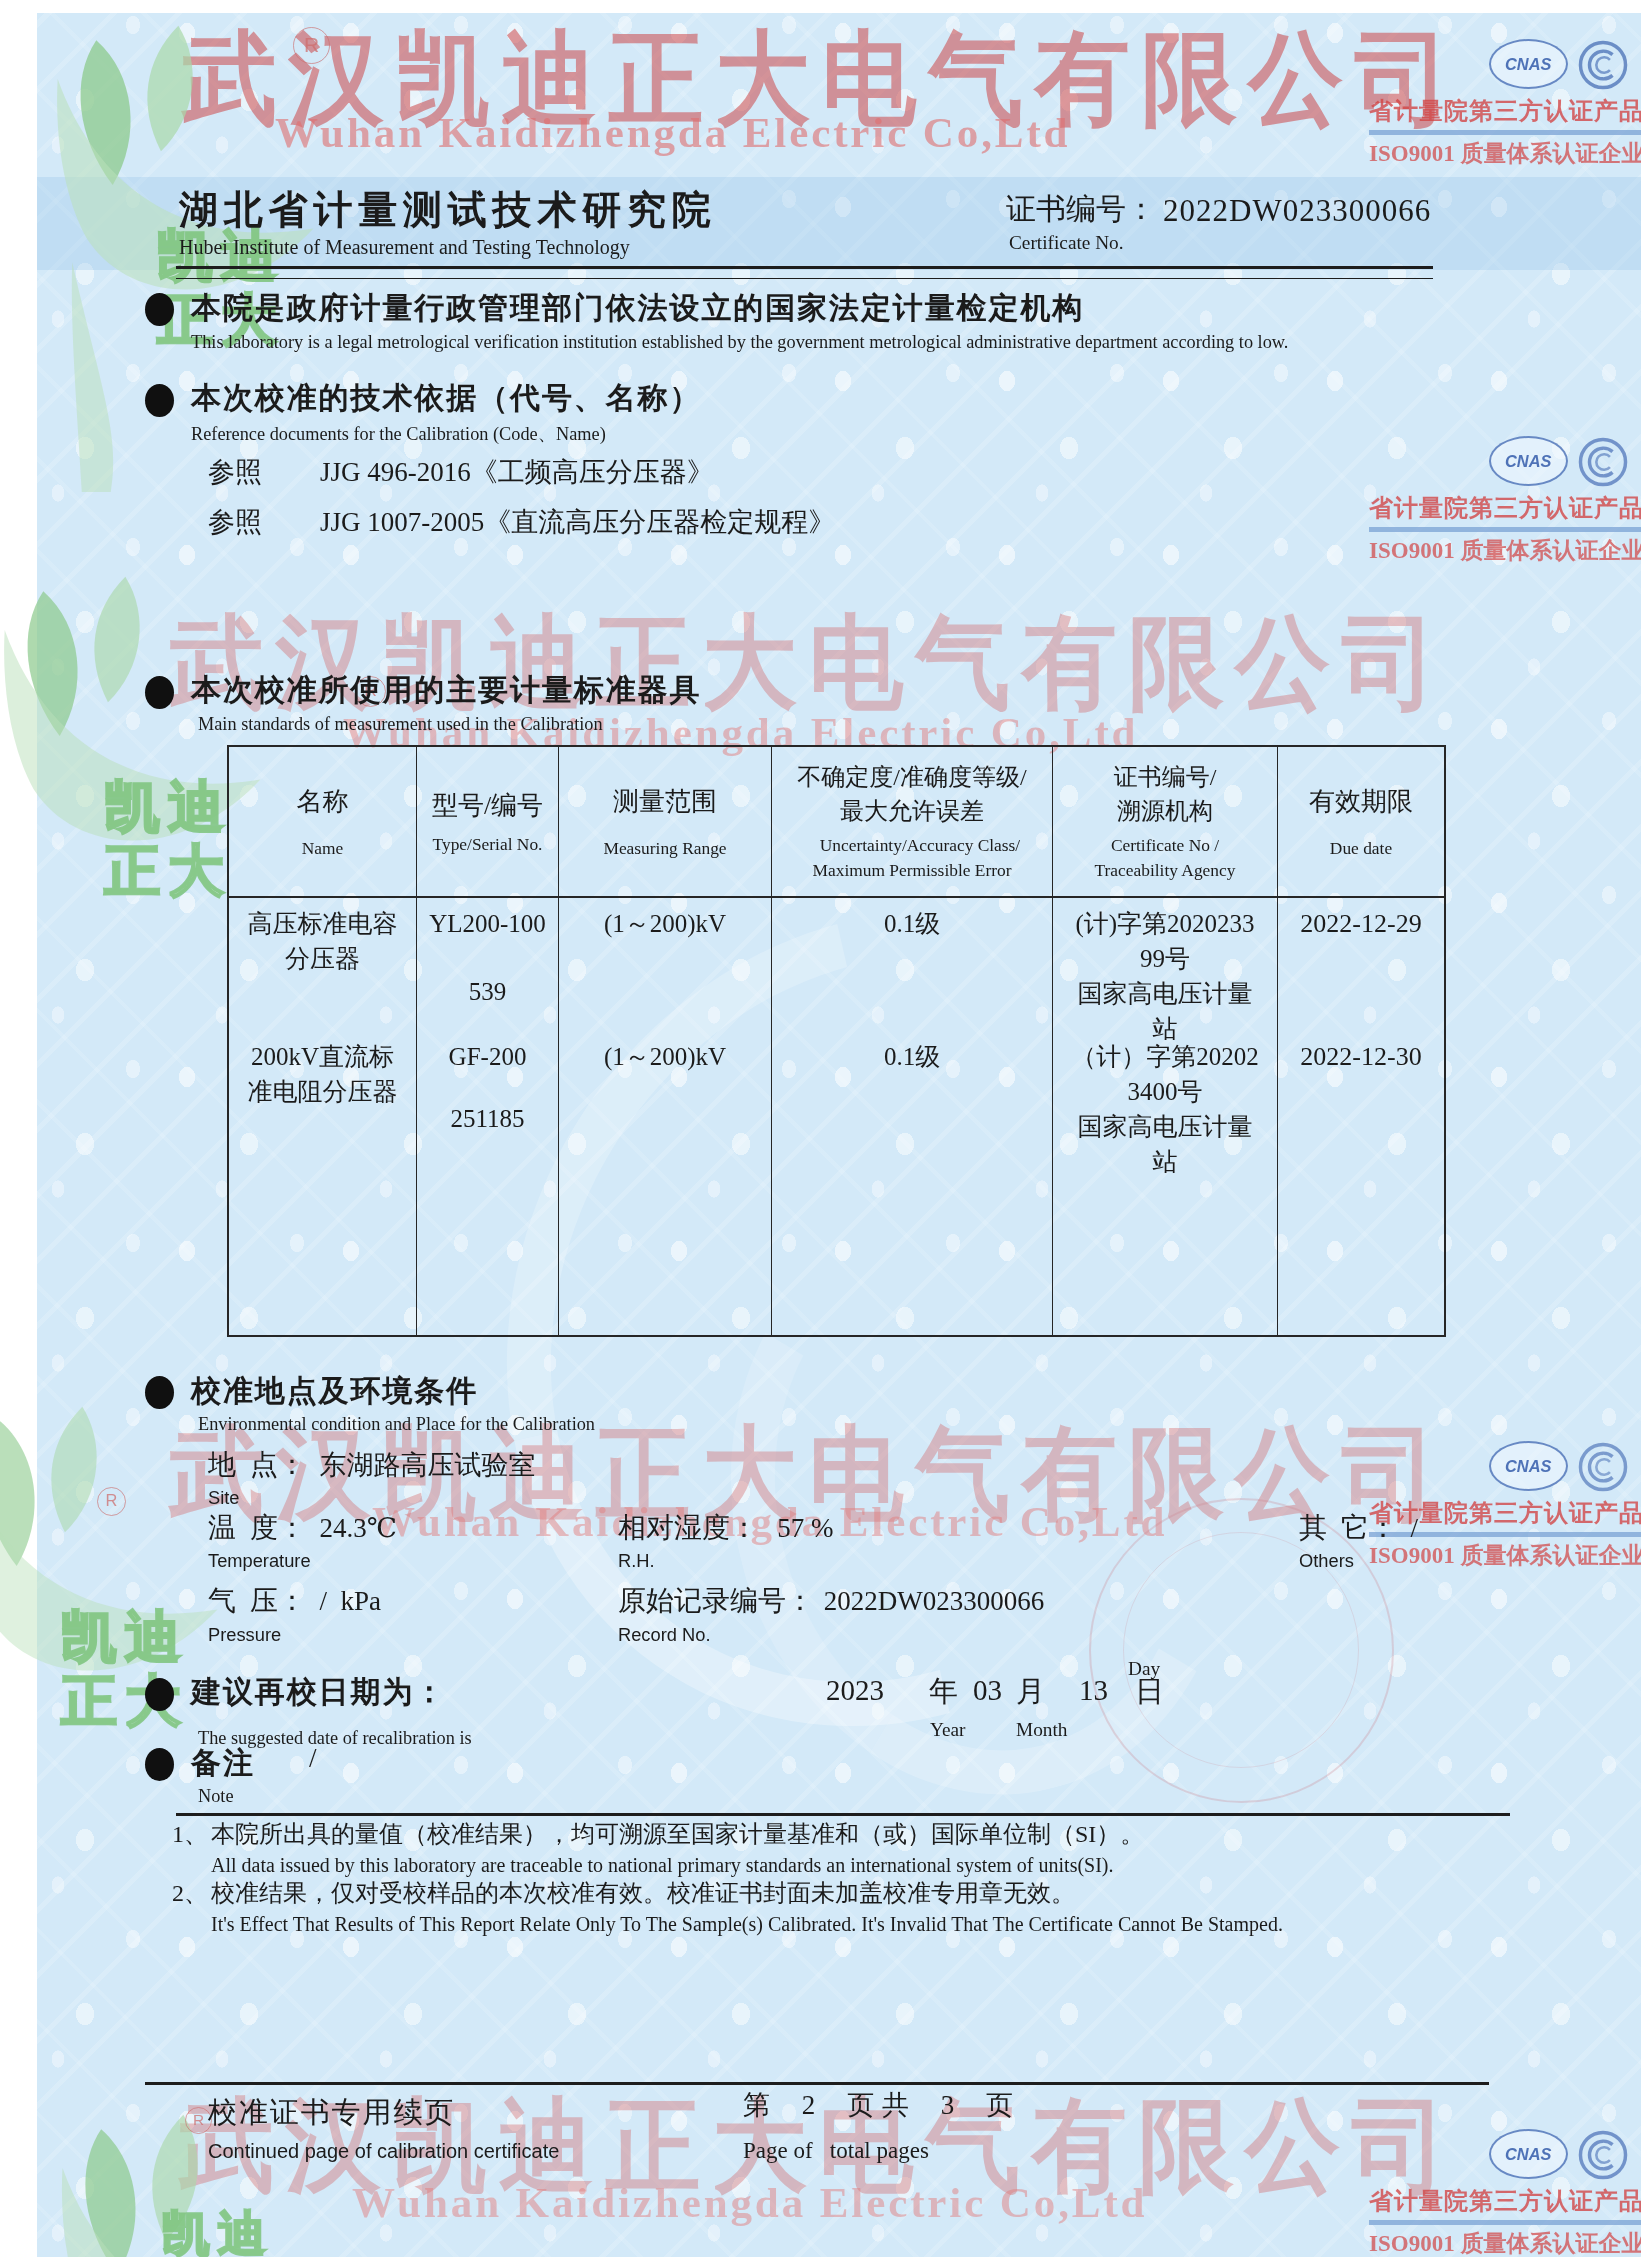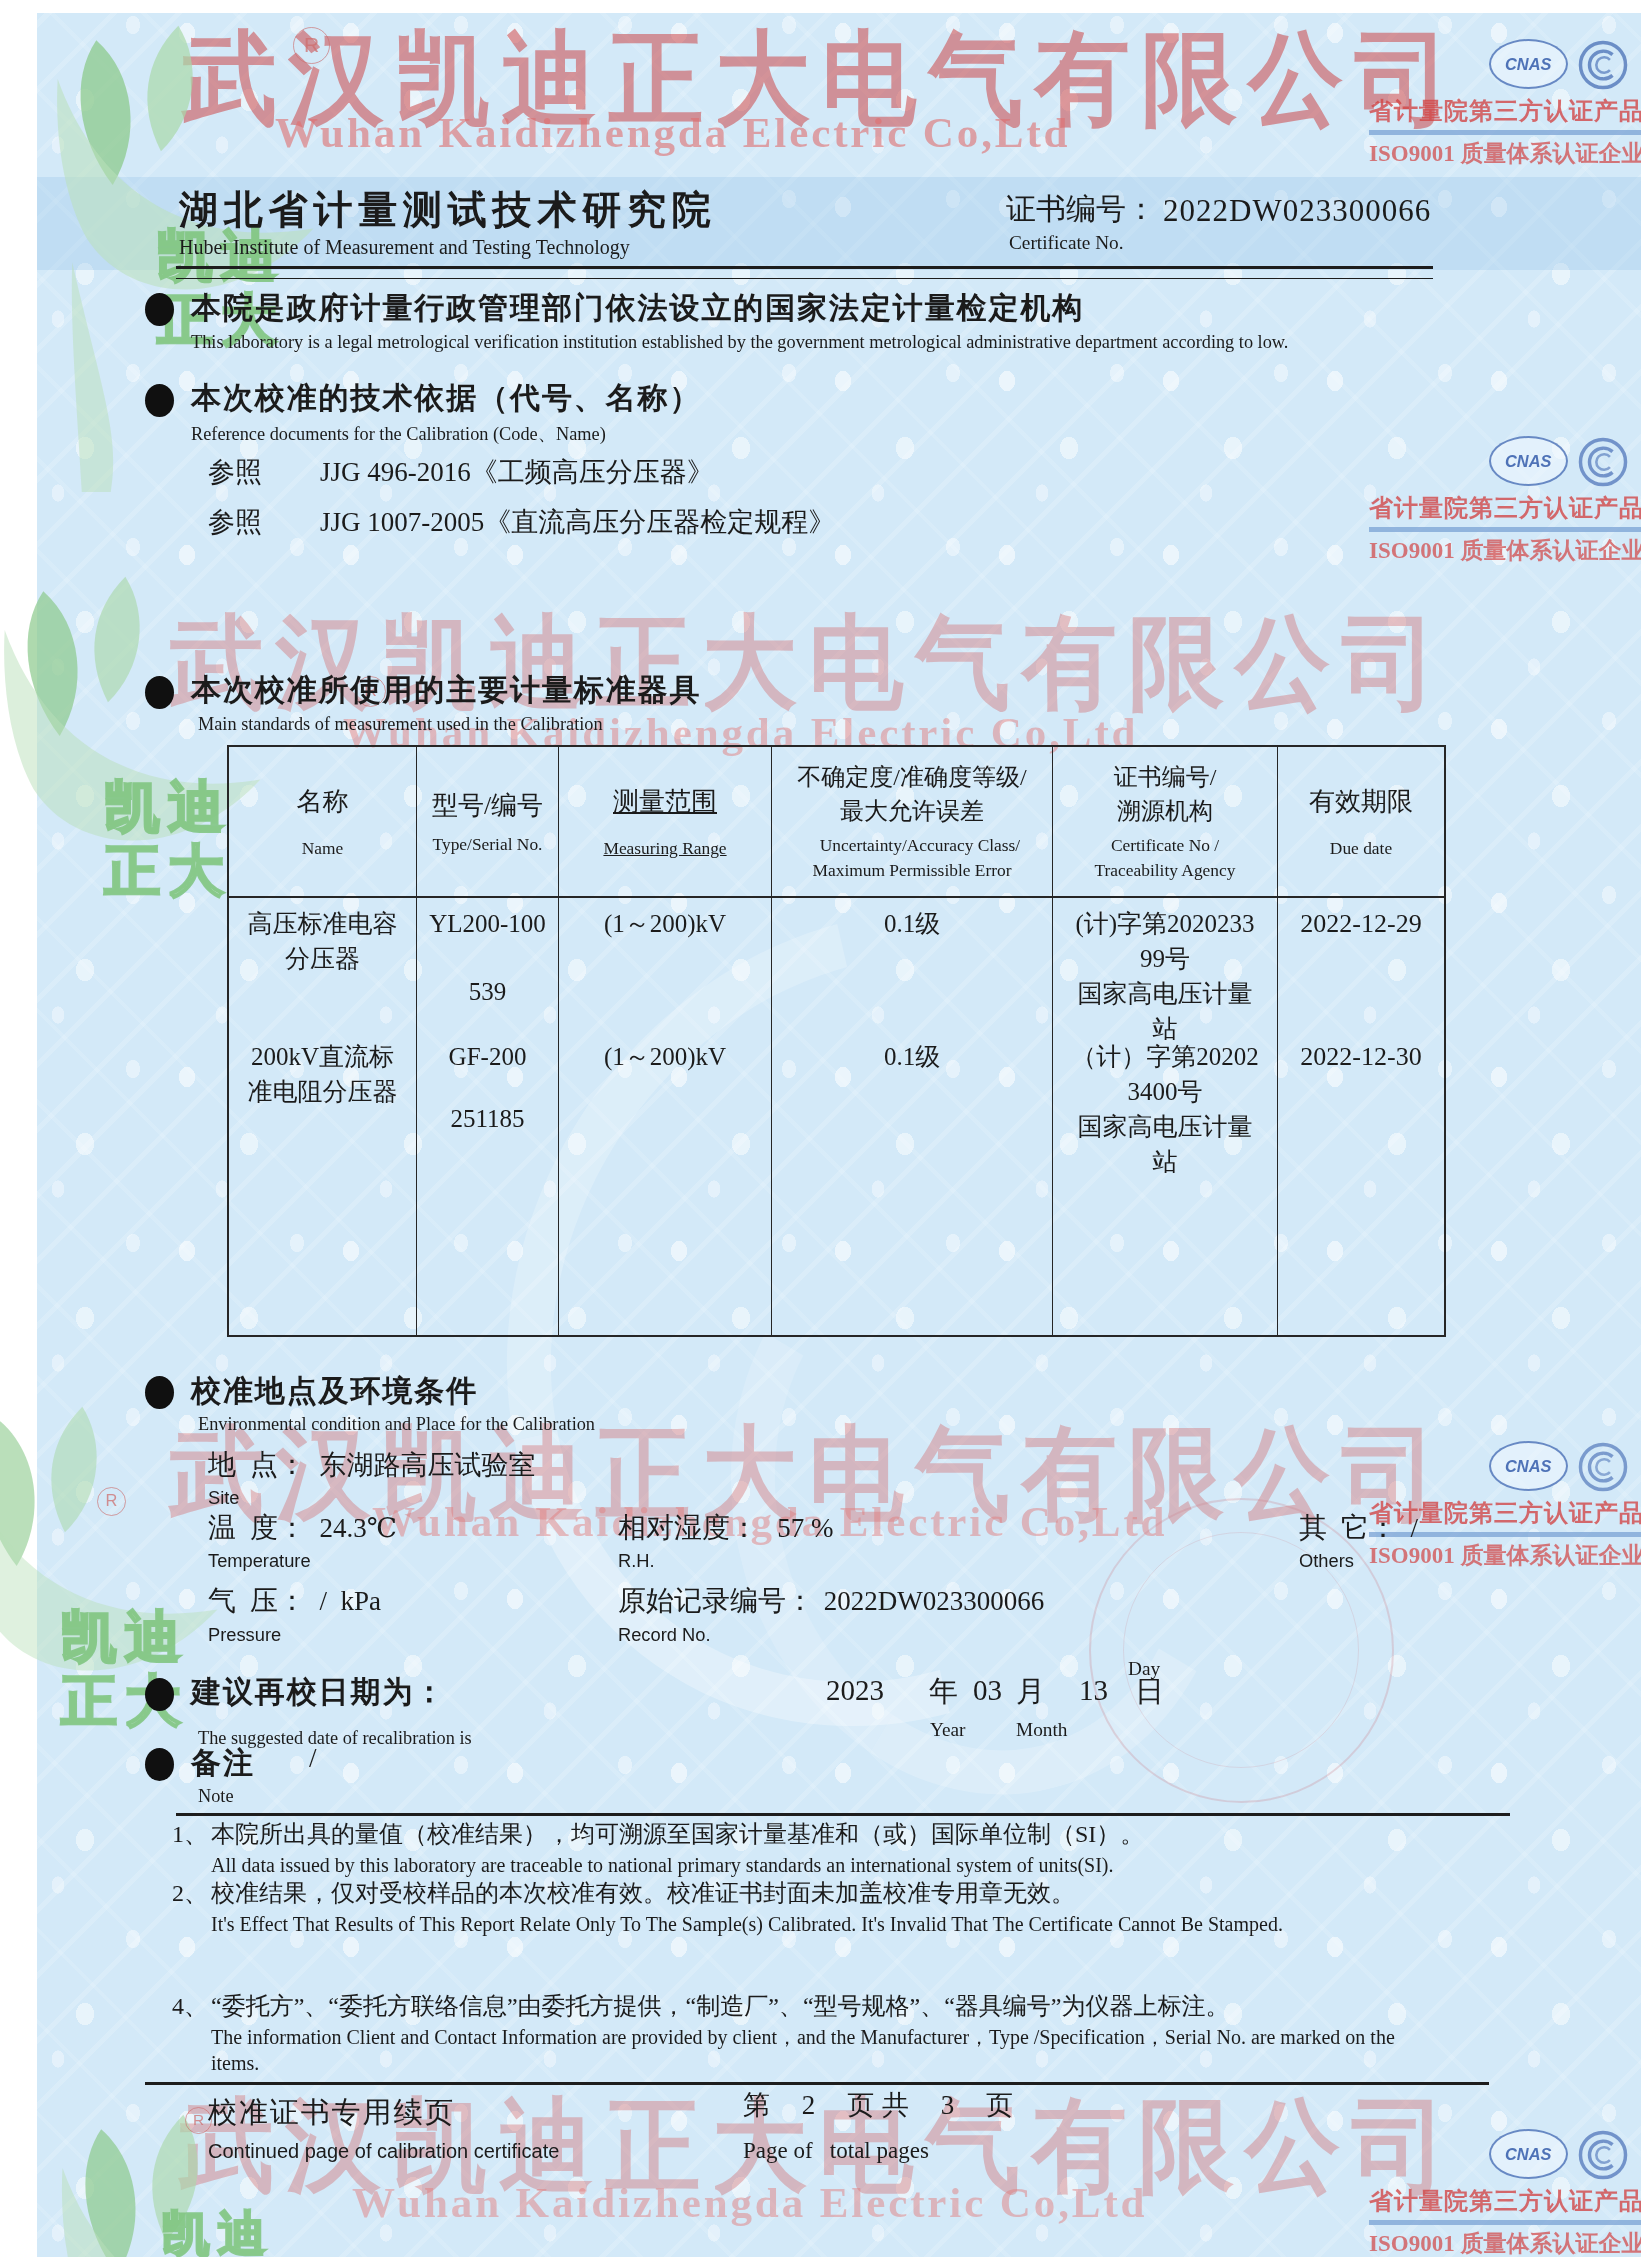--- a/index.html
+++ b/index.html
@@ -240,21 +240,21 @@
   <div class="tbl">
     <div class="thead">
       <div class="th" style="width:188px;">
         <div class="cn">名称</div>
         <div class="en" style="margin-top:15.4px;">Name</div>
       </div>
       <div class="th" style="width:142px;">
         <div class="cn">型号/编号</div>
         <div class="en" style="margin-top:7px;">Type/Serial No.</div>
       </div>
-      <div class="th" style="width:213px;text-decoration:underline;">
+      <div class="th" style="width:213px;">
         <div class="cn">测量范围</div>
         <div class="en" style="margin-top:15.4px;">Measuring Range</div>
       </div>
       <div class="th" style="width:281px;">
         <div class="cns">不确定度/准确度等级/</div>
         <div class="cns">最大允许误差</div>
         <div class="en" style="margin-top:5.8px;margin-left:16px;">Uncertainty/Accuracy Class/</div>
         <div class="en">Maximum Permissible Error</div>
       </div>
       <div class="th" style="width:225px;">
@@ -370,24 +370,20 @@
   <div class="rule" style="left:176px;top:1813px;width:1334px;"></div>
 
   <div class="note-blk" style="top:1819px;">
     <div class="note-cn"><span class="no">1、</span><span>本院所出具的量值（校准结果），均可溯源至国家计量基准和（或）国际单位制（SI）。</span></div>
     <div class="note-en">All data issued by this laboratory are traceable to national primary standards an international system of units(SI).</div>
   </div>
   <div class="note-blk" style="top:1878px;">
     <div class="note-cn"><span class="no">2、</span><span>校准结果，仅对受校样品的本次校准有效。校准证书封面未加盖校准专用章无效。</span></div>
     <div class="note-en">It's Effect That Results of This Report Relate Only To The Sample(s) Calibrated. It's Invalid That The Certificate Cannot Be Stamped.</div>
   </div>
-  <div class="note-blk" style="top:1991px;">
-    <div class="note-cn"><span class="no">4、</span><span>“委托方”、“委托方联络信息”由委托方提供，“制造厂”、“型号规格”、“器具编号”为仪器上标注。</span></div>
-    <div class="note-en" style="width:1207px;white-space:normal;">The information Client and Contact Information are provided by client，and the Manufacturer，Type /Specification，Serial No. are marked on the items.</div>
-  </div>
 
   <div class="rule" style="left:145px;top:2082px;width:1344px;"></div>
   <div class="abs" style="left:208px;top:2093px;font-size:29px;letter-spacing:1.9px;white-space:nowrap;">校准证书专用续页</div>
   <div class="en-sans" style="left:208px;top:2140px;font-size:20px;">Continued page of calibration certificate</div>
   <div class="abs pre" style="left:743px;top:2087px;font-size:27px;letter-spacing:7.7px;word-spacing:9.7px;white-space:pre;">第 2 页共 3 页</div>
   <div class="abs pre" style="left:743px;top:2138px;font-size:23px;white-space:pre;">Page of   total pages</div>
 
 </div>
 
 

